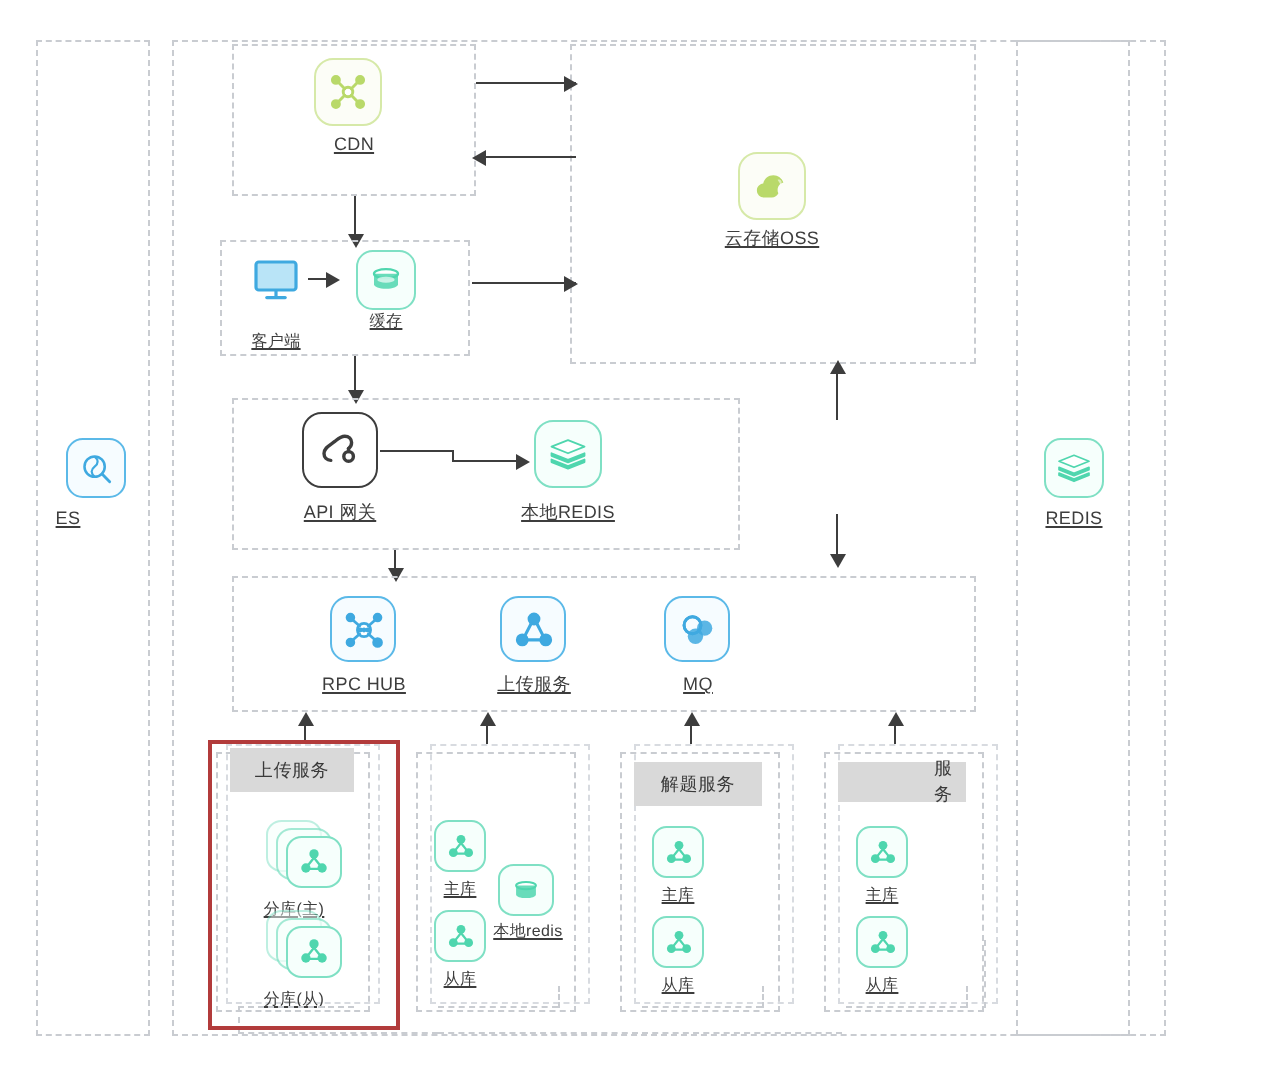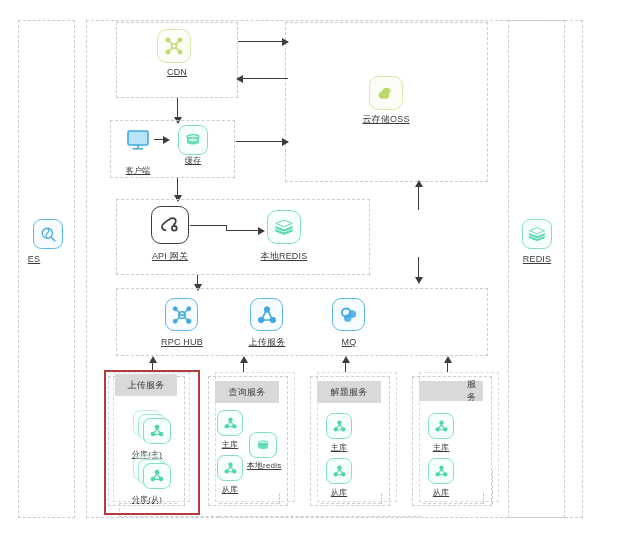--- a/index.html
+++ b/index.html
@@ -311,23 +311,20 @@
   <div class="lbl lbl-sm" style="left:117px;top:495px;width:60px;">分库(从)</div>
 
   <div class="solid-red" style="left:104px;top:370px;width:96px;height:145px;"></div>
 
   <div class="rl rlh" style="left:119px;top:503px;width:58px;"></div>
   <div class="rl rlv" style="left:119px;top:503px;height:14px;"></div>
   <div class="rl rlh" style="left:119px;top:516px;width:100px;"></div>
 
   <div class="dash dash-faint" style="left:215px;top:372px;width:80px;height:130px;"></div>
   <div class="dash" style="left:208px;top:376px;width:80px;height:130px;"></div>
-  <div class="svc-head" style="left:215px;top:381px;width:64px;height:22px;">
-    <span>查询服务</span>
-  </div>
   <div class="tile tile-teal" style="left:217px;top:410px;width:26px;height:26px;">
     <svg width="17" height="17" viewBox="0 0 24 24" fill="#4fd6ae">
       <circle cx="12" cy="6.6" r="3.1"></circle>
         <circle cx="6.6" cy="16" r="3.1"></circle>
         <circle cx="17.4" cy="16" r="3.1"></circle>
       <path d="M12 9.2 8 14.2M12 9.2l4 5M9 16.6h6" stroke="#4fd6ae" stroke-width="1.6" fill="none"></path>
     </svg>
   </div>
   <div class="lbl lbl-sm" style="left:205px;top:440px;width:50px;">主库</div>
   <div class="tile tile-teal" style="left:217px;top:455px;width:26px;height:26px;">

